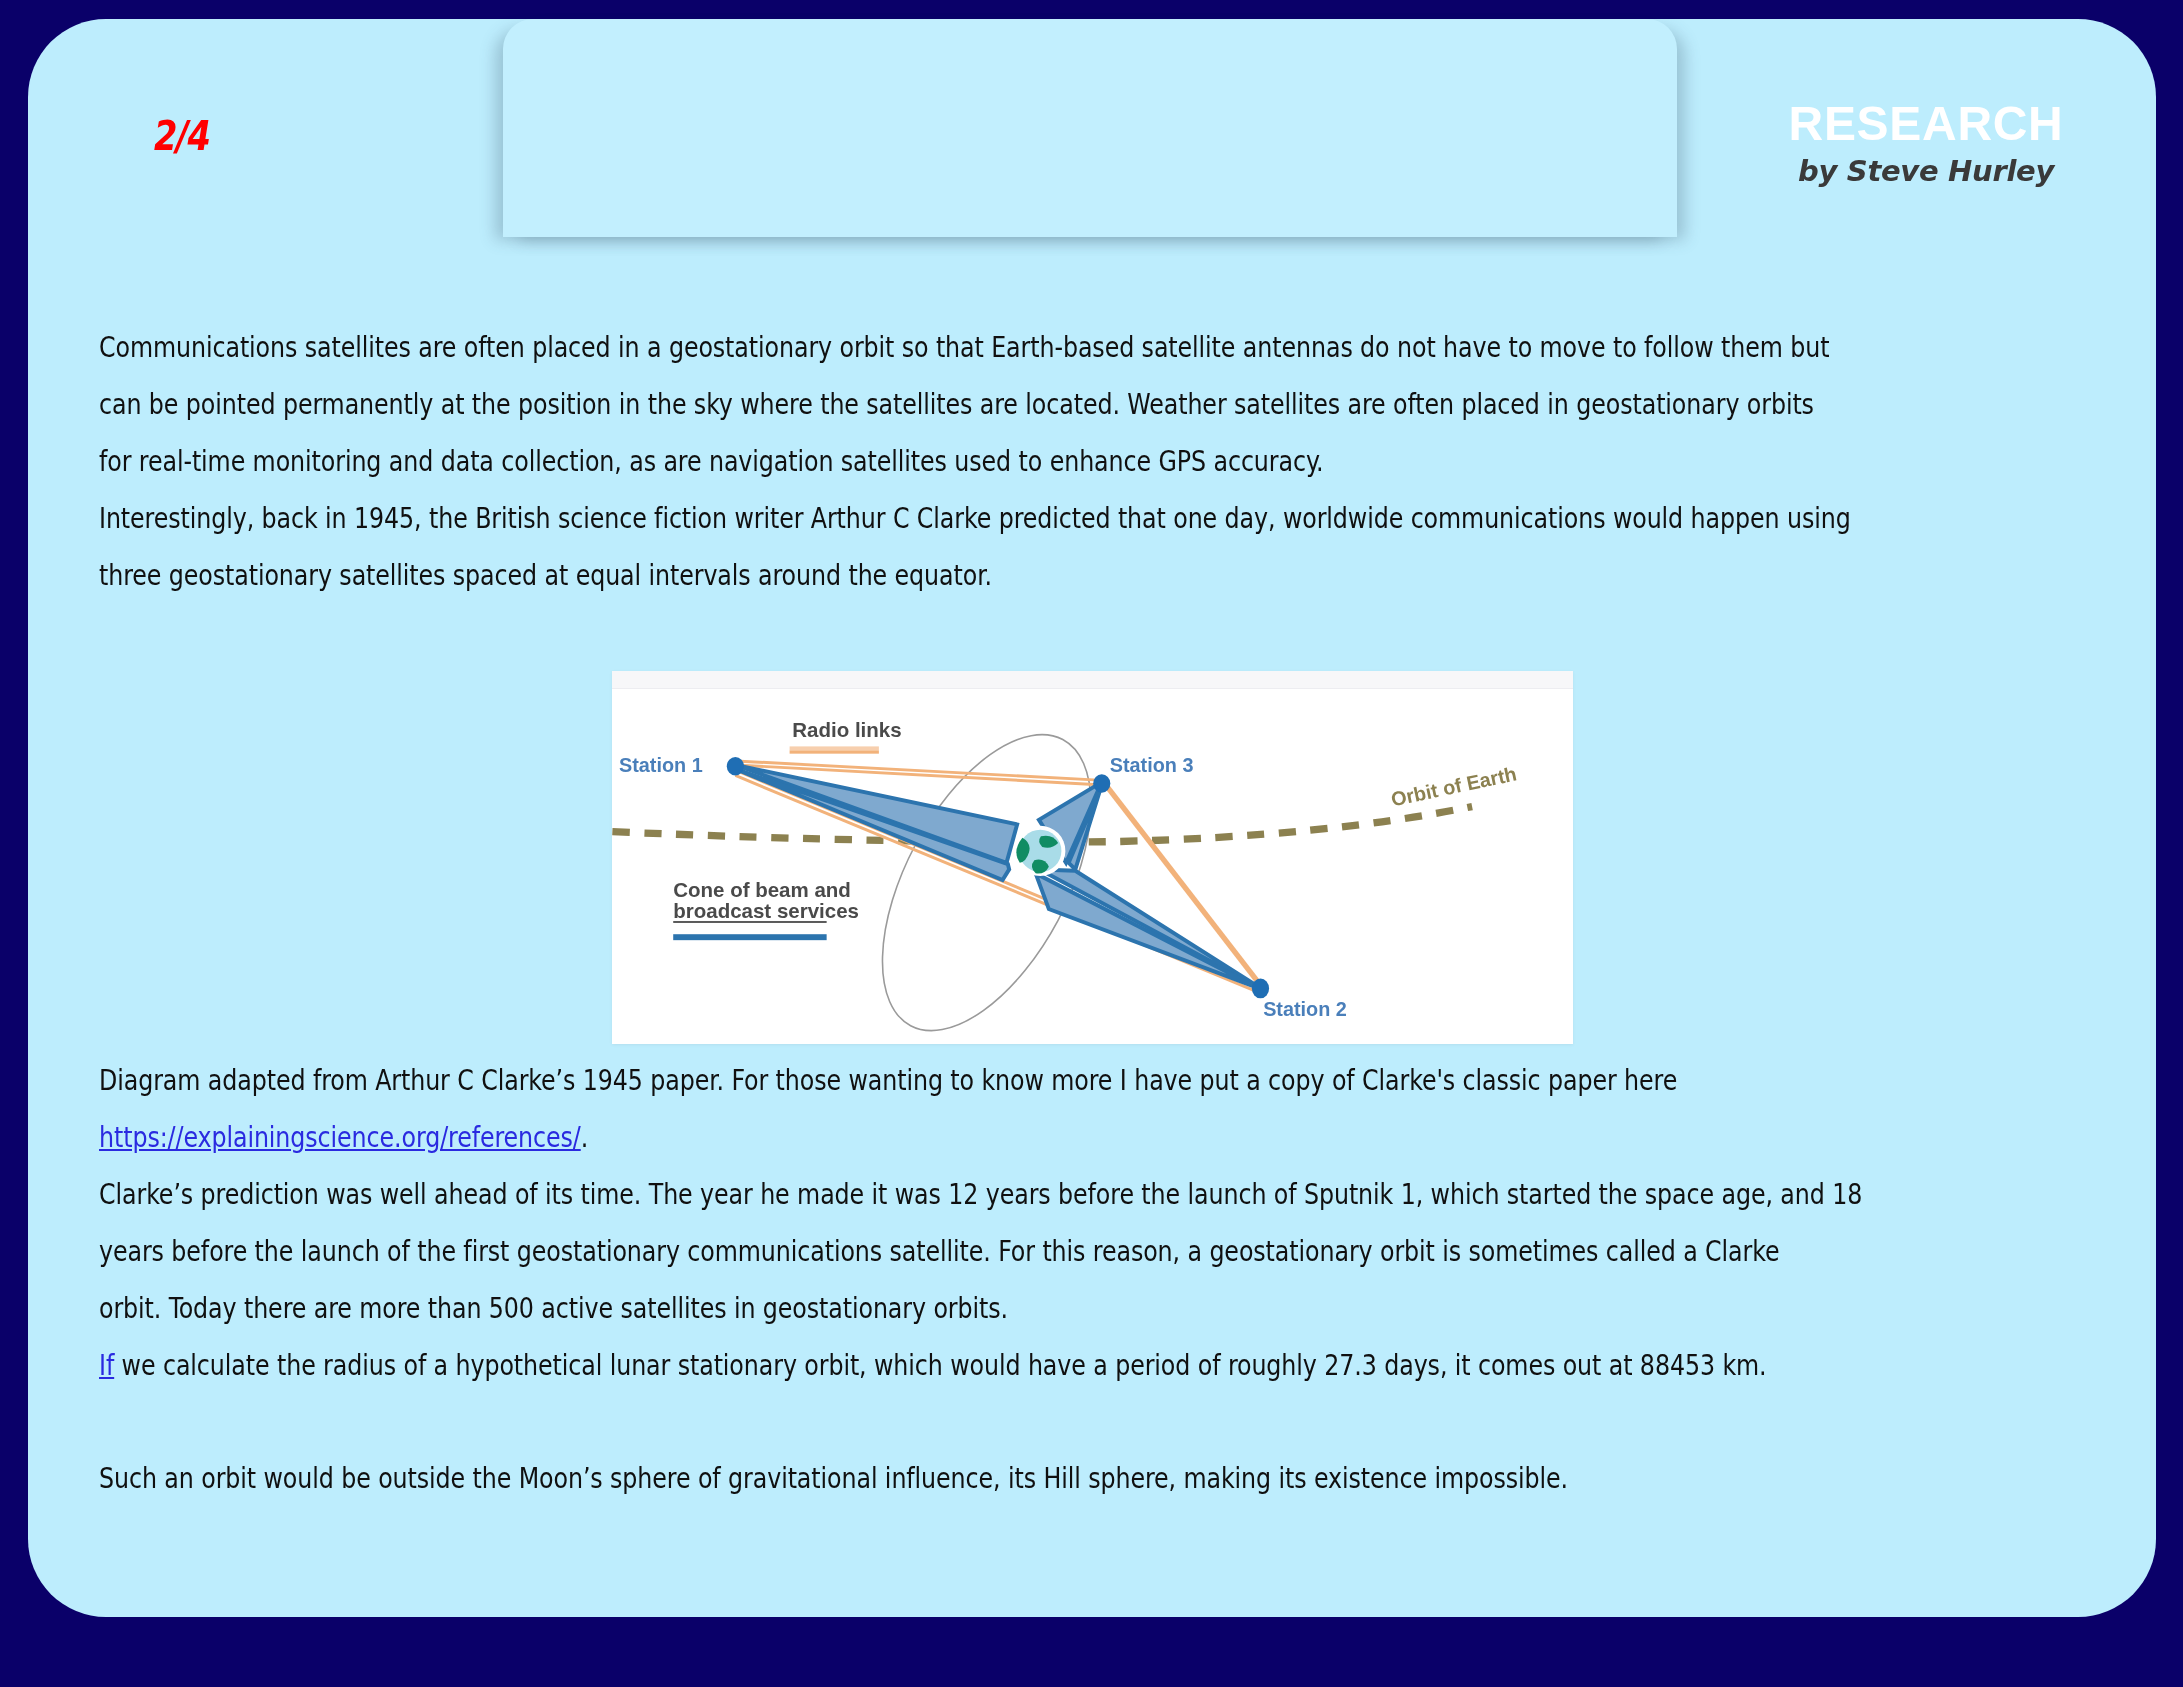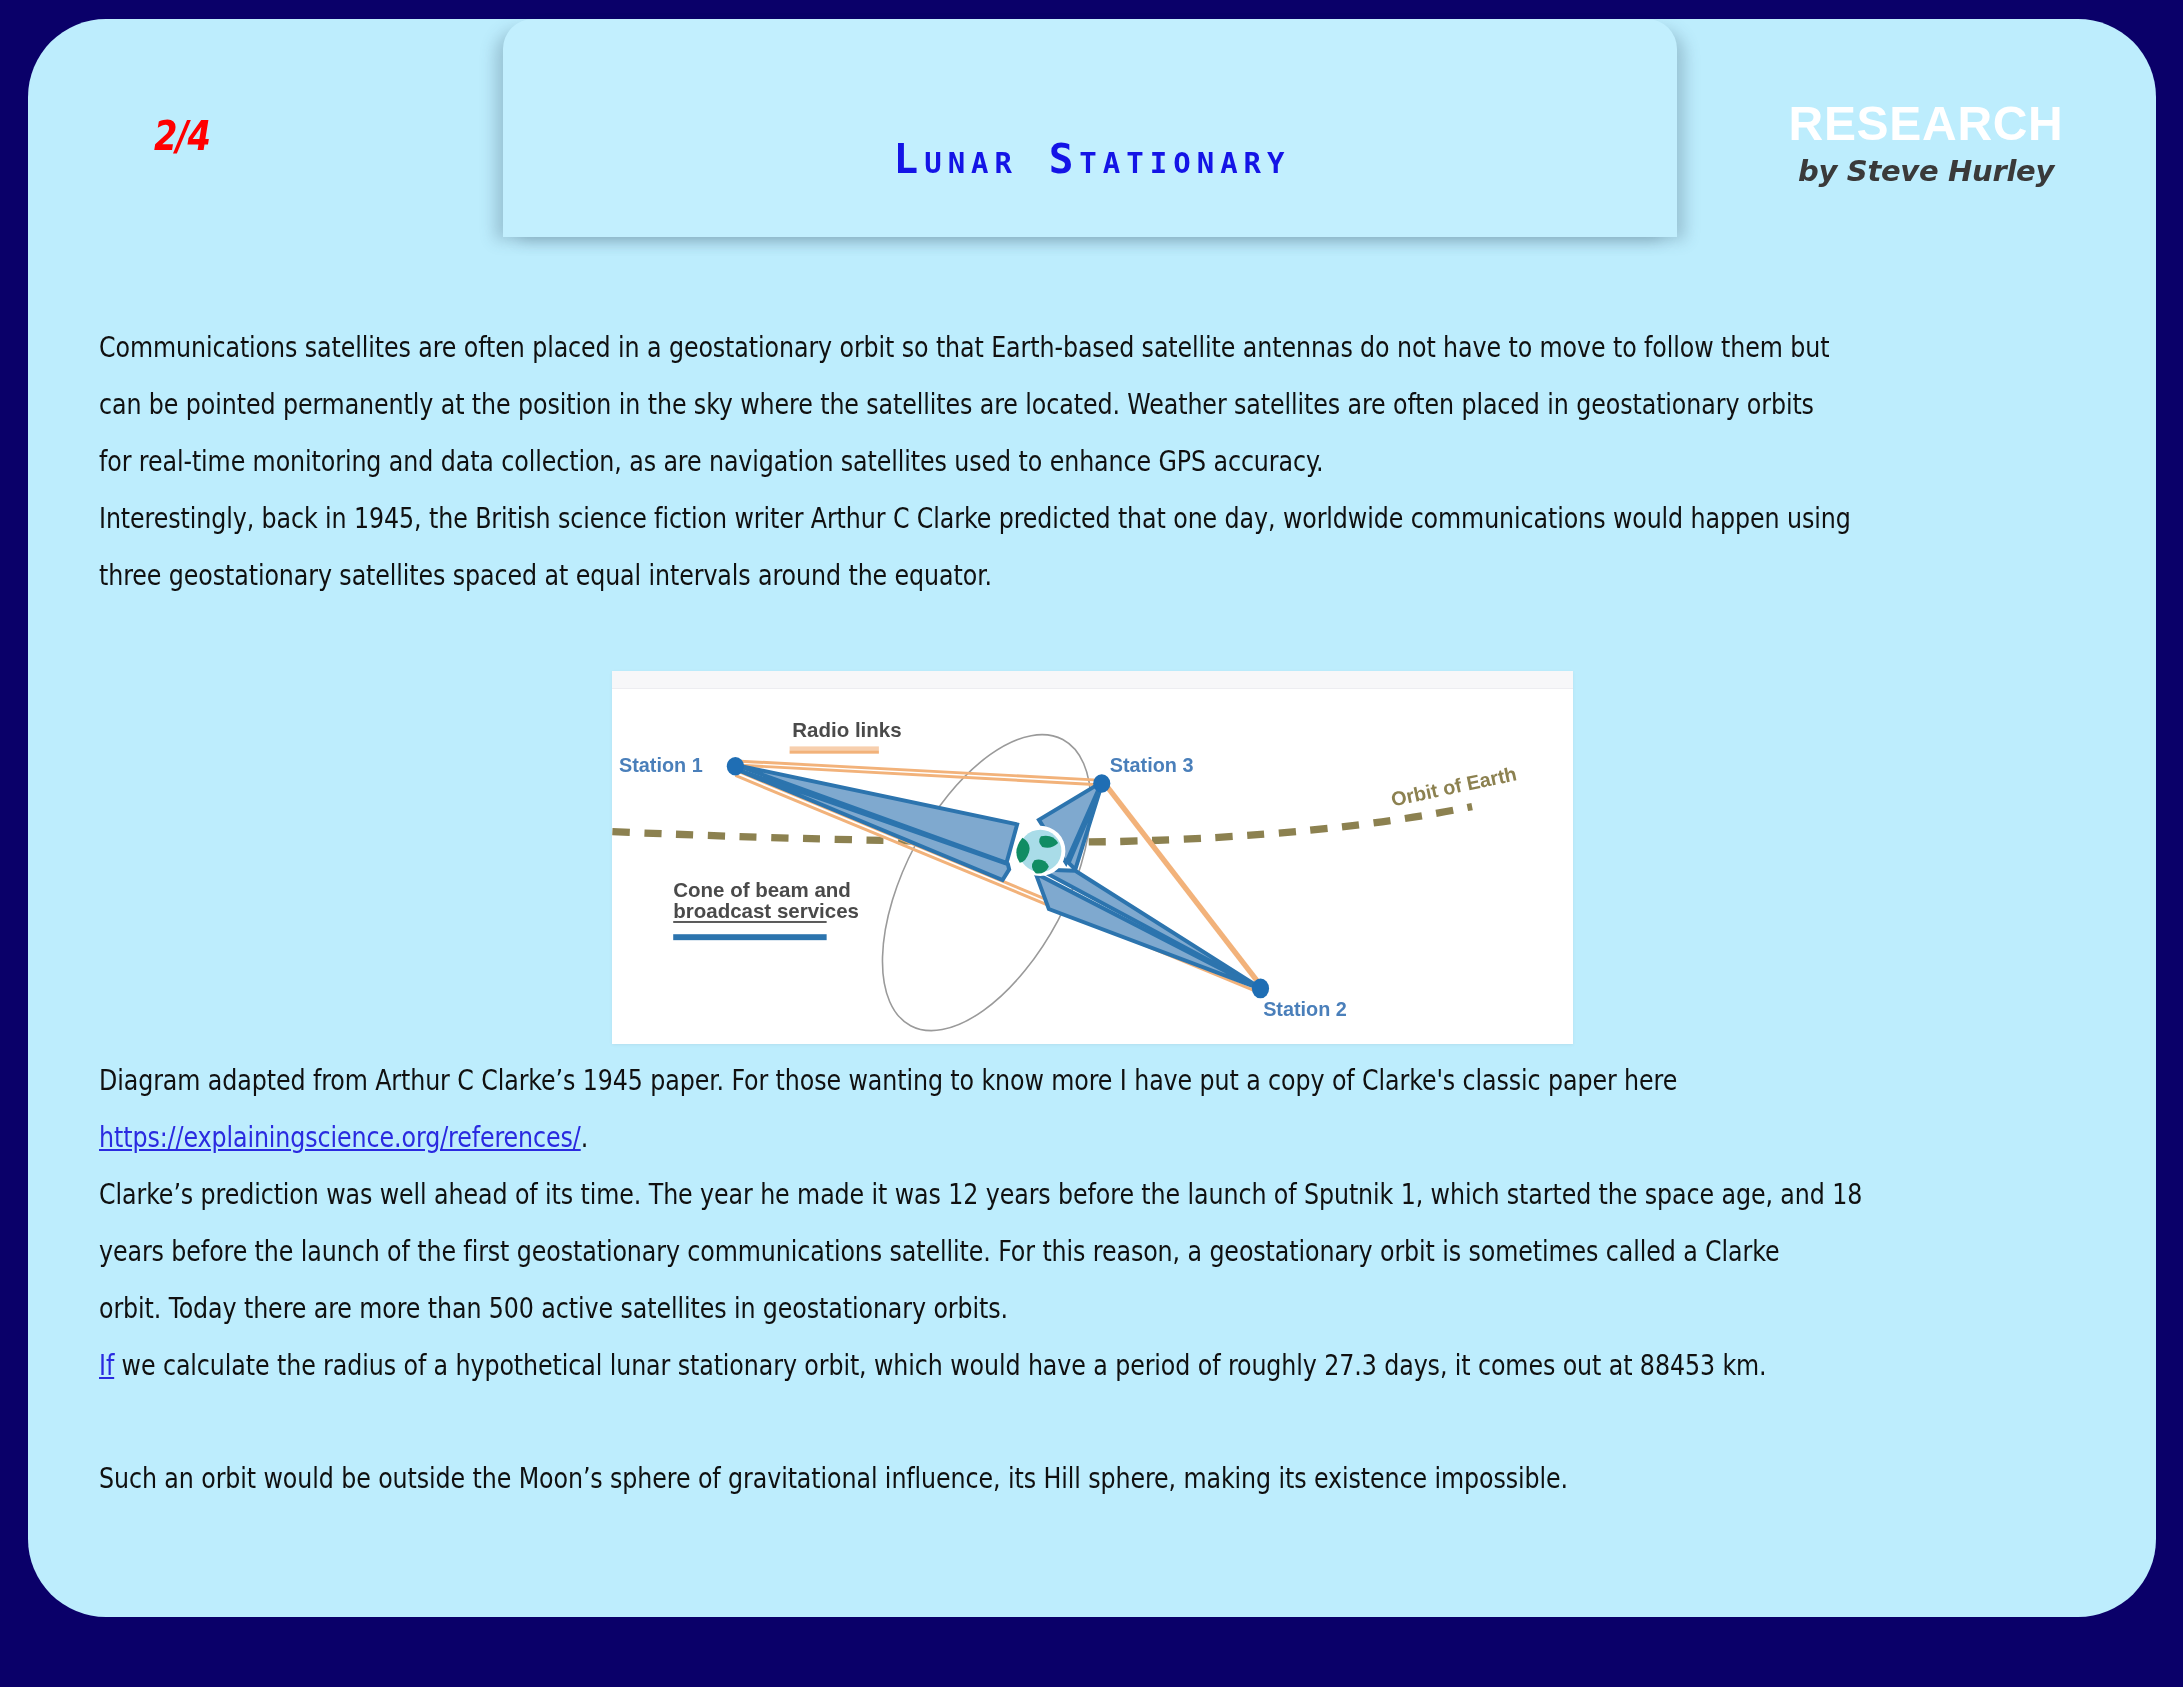--- a/index.html
+++ b/index.html
@@ -205,21 +205,20 @@
 
   <div id="card"></div>
 
   <div id="title-tab"></div>
 
   <div id="header">
 
     <div id="page-counter">2/4</div>
 
 
-    <div id="title-sub">Lunar Stationary</div>
 
     <div id="brand">
       <div id="brand-title">RESEARCH</div>
       <div id="brand-author">by Steve Hurley</div>
     </div>
   </div>
 
   <div id="body-copy">
 
     <div class="para tight">Communications satellites are often placed in a geostationary orbit so that Earth-based satellite antennas do not have to move to follow them but</div>

